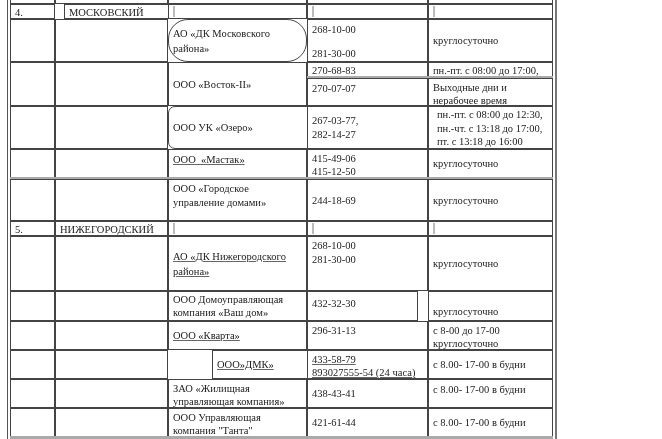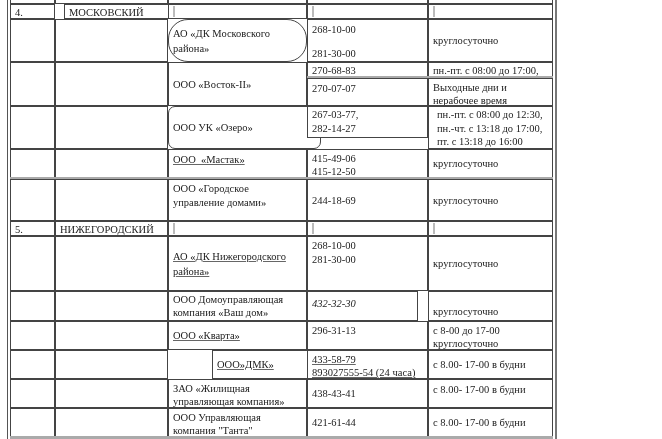--- a/index.html
+++ b/index.html
@@ -47,21 +47,21 @@
   <div class="cell vc" style="left:168px;top:62px;width:139px;height:44px;">ООО «Восток-II»</div>
   <div class="cell" style="left:307px;top:62px;width:121px;height:15px;padding-top:0;">270-68-83</div>
   <div class="cell" style="left:428px;top:62px;width:125px;height:15px;padding-top:0;">пн.-пт. с 08:00 до 17:00,</div>
   <div class="sep" style="left:307px;top:76px;width:246px;"></div>
   <div class="cell" style="left:307px;top:78px;width:121px;height:28px;">270-07-07</div>
   <div class="cell" style="left:428px;top:78px;width:125px;height:28px;line-height:13px;">Выходные дни и нерабочее время</div>
 
   <div class="cell" style="left:10px;top:106px;width:45px;height:43px;"></div>
   <div class="cell" style="left:55px;top:106px;width:113px;height:43px;"></div>
   <div class="cell vc" style="left:168px;top:106px;width:153px;height:43px;border-radius:7px;">ООО УК «Озеро»</div>
-  <div class="cell vc" style="left:307px;top:106px;width:121px;height:32px;line-height:14px;">
+  <div class="cell vc" style="left:307px;top:106px;width:121px;height:43px;line-height:14px;">
     <div>267-03-77,</div>
     <div>282-14-27</div>
   </div>
   <div class="cell" style="left:428px;top:106px;width:125px;height:43px;line-height:13.5px;padding-top:1px;padding-left:8px;">пн.-пт. с 08:00 до 12:30, пн.-чт. с 13:18 до 17:00, пт. с 13:18 до 16:00</div>
 
   <div class="cell" style="left:10px;top:149px;width:45px;height:29px;"></div>
   <div class="cell" style="left:55px;top:149px;width:113px;height:29px;"></div>
   <div class="cell" style="left:168px;top:149px;width:139px;height:29px;white-space:pre;"><span class="u">ООО  «Мастак»</span></div>
   <div class="cell" style="left:307px;top:149px;width:121px;height:29px;line-height:13px;">
     <div>415-49-06</div>
@@ -89,21 +89,21 @@
     </div>
   <div class="cell" style="left:307px;top:236px;width:121px;height:55px;line-height:14px;">
     <div>268-10-00</div>
     <div>281-30-00</div>
   </div>
   <div class="cell vc" style="left:428px;top:236px;width:125px;height:55px;">круглосуточно</div>
 
   <div class="cell" style="left:10px;top:291px;width:45px;height:30px;"></div>
   <div class="cell" style="left:55px;top:291px;width:113px;height:30px;"></div>
   <div class="cell" style="left:168px;top:291px;width:139px;height:30px;line-height:13px;padding-top:1px;">ООО Домоуправляющая компания «Ваш дом»</div>
-  <div class="cell" style="left:307px;top:291px;width:111px;height:30px;padding-top:5px;line-height:13px;font-style:italic;">432-32-30</div>
+  <div class="cell" style="left:307px;top:291px;width:111px;height:30px;padding-top:5px;line-height:13px;">432-32-30</div>
   <div class="cell" style="left:428px;top:291px;width:125px;height:30px;padding-top:13px;line-height:13px;">круглосуточно</div>
 
   <div class="cell" style="left:10px;top:321px;width:45px;height:29px;"></div>
   <div class="cell" style="left:55px;top:321px;width:113px;height:29px;"></div>
   <div class="cell vc" style="left:168px;top:321px;width:139px;height:29px;">
       <span class="u">ООО «Кварта»</span>
     </div>
   <div class="cell" style="left:307px;top:321px;width:121px;height:29px;line-height:13px;">
     <div>296-31-13</div>
   </div>

